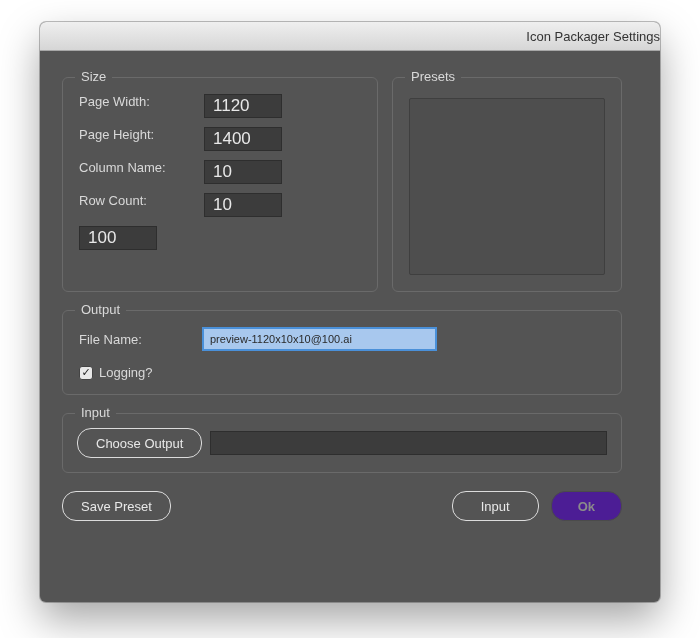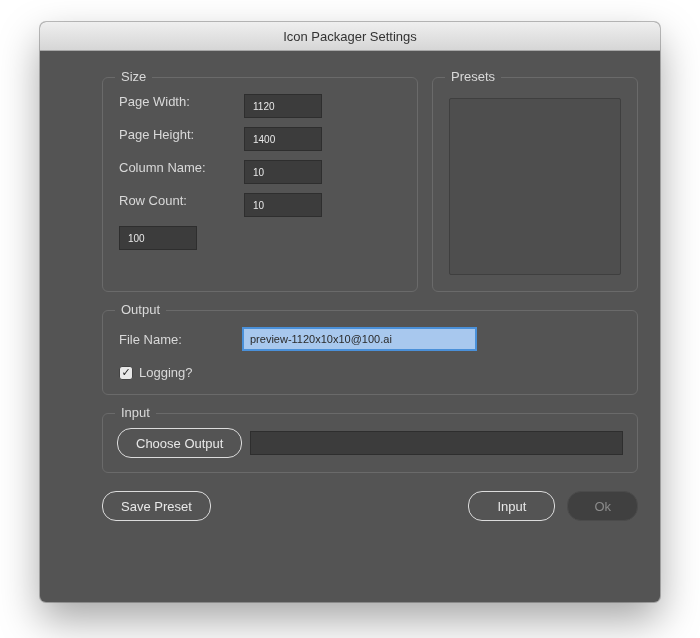--- a/index.html
+++ b/index.html
@@ -22,31 +22,30 @@
     border-radius: 6px;
     box-shadow: 0 18px 40px rgba(0,0,0,0.35), 0 0 0 1px rgba(0,0,0,0.25);
     overflow: hidden;
   }
   .titlebar {
     height: 28px;
     background: linear-gradient(#efefef, #d6d6d6);
     border-bottom: 1px solid #a7a7a7;
     display: flex;
     align-items: center;
-    justify-content: center;
+    justify-content: flex-end;
     color: #333;
     font-size: 13px;
     font-weight: 500;
   }
   .content {
     position: relative;
-    padding: 18px 22px 22px 22px;
+    padding: 18px 38px 22px 22px;
     height: calc(100% - 28px);
     box-sizing: border-box;
-    margin-left: 40px;
   }
   .row-top {
     display: flex;
     gap: 14px;
   }
   .group {
     border: 1px solid #6a6a6a;
     border-radius: 6px;
     padding: 16px 16px 16px 16px;
     position: relative;
@@ -90,21 +89,21 @@
     color: #d9d9d9;
     font-size: 13px;
   }
   .field-input {
     width: 78px;
     height: 24px;
     background: #3c3c3c;
     border: 1px solid #2e2e2e;
     color: #e8e8e8;
     padding: 0 8px;
-    font-size: 10px;
+    font-size: 17px;
     box-sizing: border-box;
   }
   .output-group {
     margin-top: 18px;
     padding: 16px 16px 14px 16px;
   }
   .filename-row {
     display: flex;
     align-items: center;
     margin-bottom: 14px;
@@ -173,29 +172,30 @@
   }
   .bottom-buttons {
     display: flex;
     align-items: center;
     margin-top: 18px;
   }
   .bottom-left  { }
   .bottom-right { margin-left: auto; display: flex; gap: 12px; align-items: center; }
   .ok-button {
     border: 1px solid #4b4b4b;
-    background: #404040;
+    background: #4c1d95;
     color: #8b8b8b;
     height: 28px;
     padding: 0 26px;
     border-radius: 14px;
     font-size: 13px;
     display: inline-flex;
     align-items: center;
     justify-content: center;
+    font-weight: bold;
   }
 </style>
 </head>
 <body>
 
 <div class="window">
   <div class="titlebar">
     <span>Icon Packager Settings</span>
   </div>
 

